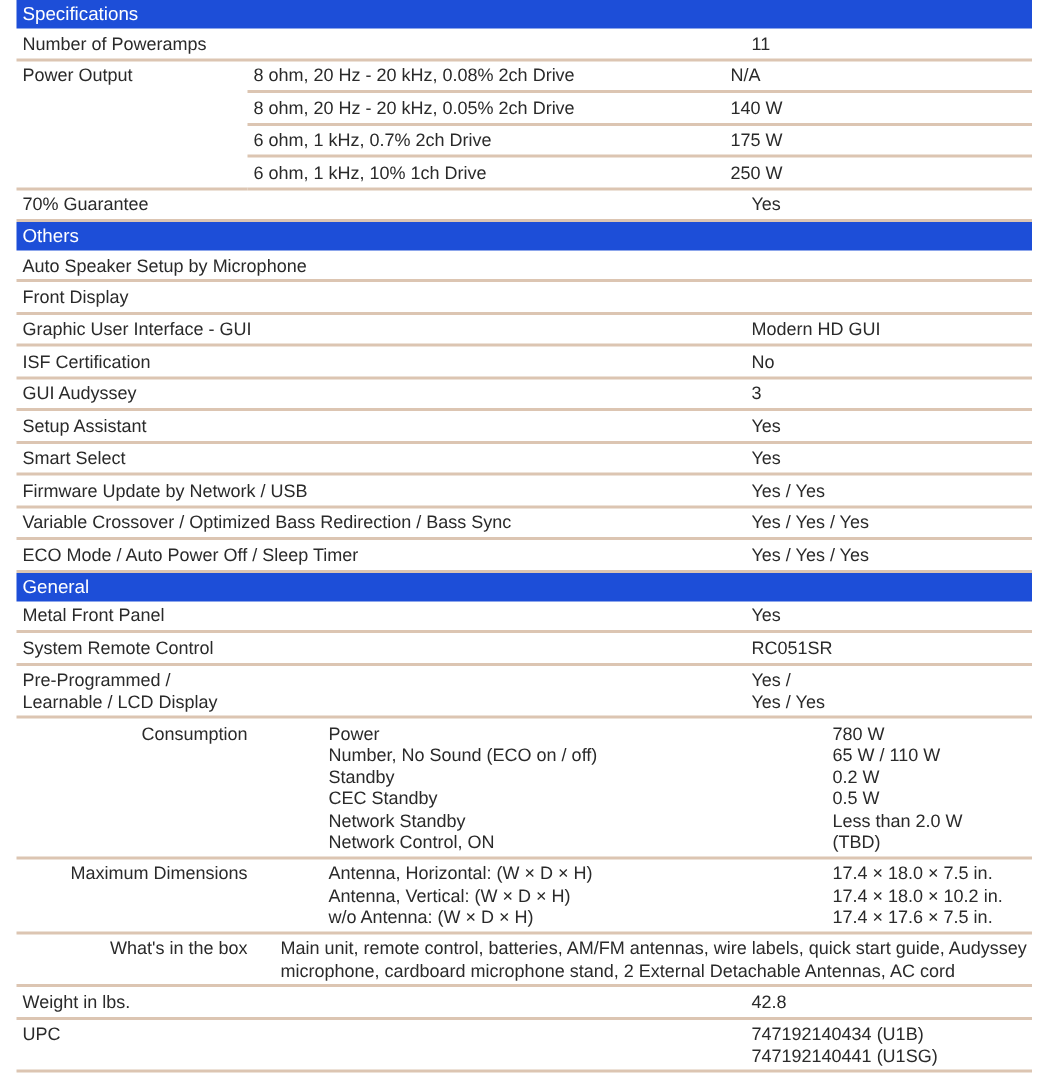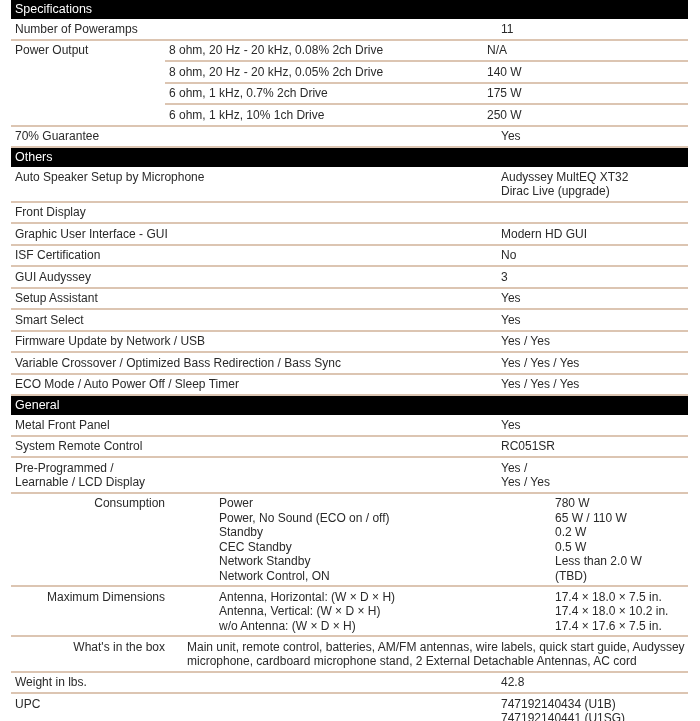--- a/index.html
+++ b/index.html
@@ -1,18 +1,18 @@
 <!DOCTYPE html>
 <html><head>
 <meta charset="utf-8">
 <style>
   html, body { margin: 0; padding: 0; background: #ffffff; }
   body { width: 700px; height: 721px; overflow: hidden; font-family: "Liberation Sans", sans-serif; color: #2a2a2a; font-size: 12px; }
   .sheet { position: absolute; left: 11px; top: 0; width: 677px; }
-  .section-header { background: #000000; color: #ffffff; height: 19px; line-height: 19px; padding-left: 4px; font-size: 12.5px; }
+  .section-header { background: #1d4ed8; color: #ffffff; height: 19px; line-height: 19px; padding-left: 4px; font-size: 12.5px; }
   .row { position: relative; border-bottom: 2px solid #dcc5b2; display: flex; line-height: 14.5px; padding: 2.5px 0 2px 0; gap: 18px; }
   .row.single { height: 15px; }
   .c1 { width: 150px; padding-left: 4px; flex: none; text-align: right; }
   .c2 { width: 314px; padding-left: 4px; flex: none; margin-left: 32px; }
   .c3 { flex: 1; padding-left: 4px; }
   .c-full-label { width: 464px; padding-left: 4px; flex: none; }
   .c-wide { flex: 1; padding-left: 4px; }
   .multiline div { white-space: nowrap; }
   
   .po-group { display: flex; position: relative; }
@@ -60,24 +60,20 @@
 
   <div class="row single">
     <div class="c-full-label">70% Guarantee</div>
     <div class="c3">Yes</div>
   </div>
 
   <div class="section-header">Others</div>
 
   <div class="row">
     <div class="c-full-label">Auto Speaker Setup by Microphone</div>
-    <div class="c3 multiline">
-      <div>Audyssey MultEQ XT32</div>
-      <div>Dirac Live (upgrade)</div>
-    </div>
   </div>
 
   <div class="row single">
     <div class="c-full-label">Front Display</div>
   </div>
   <div class="row single">
     <div class="c-full-label">Graphic User Interface - GUI</div>
     <div class="c3">Modern HD GUI</div>
   </div>
   <div class="row single">
@@ -128,21 +124,21 @@
     <div class="c3 multiline">
       <div>Yes /</div>
       <div>Yes / Yes</div>
     </div>
   </div>
 
   <div class="row">
     <div class="c1">Consumption</div>
     <div class="c2 multiline">
       <div>Power</div>
-      <div>Power, No Sound (ECO on / off)</div>
+      <div>Number, No Sound (ECO on / off)</div>
       <div>Standby</div>
       <div>CEC Standby</div>
       <div>Network Standby</div>
       <div>Network Control, ON</div>
     </div>
     <div class="c3 multiline">
       <div>780 W</div>
       <div>65 W / 110 W</div>
       <div>0.2 W</div>
       <div>0.5 W</div>

